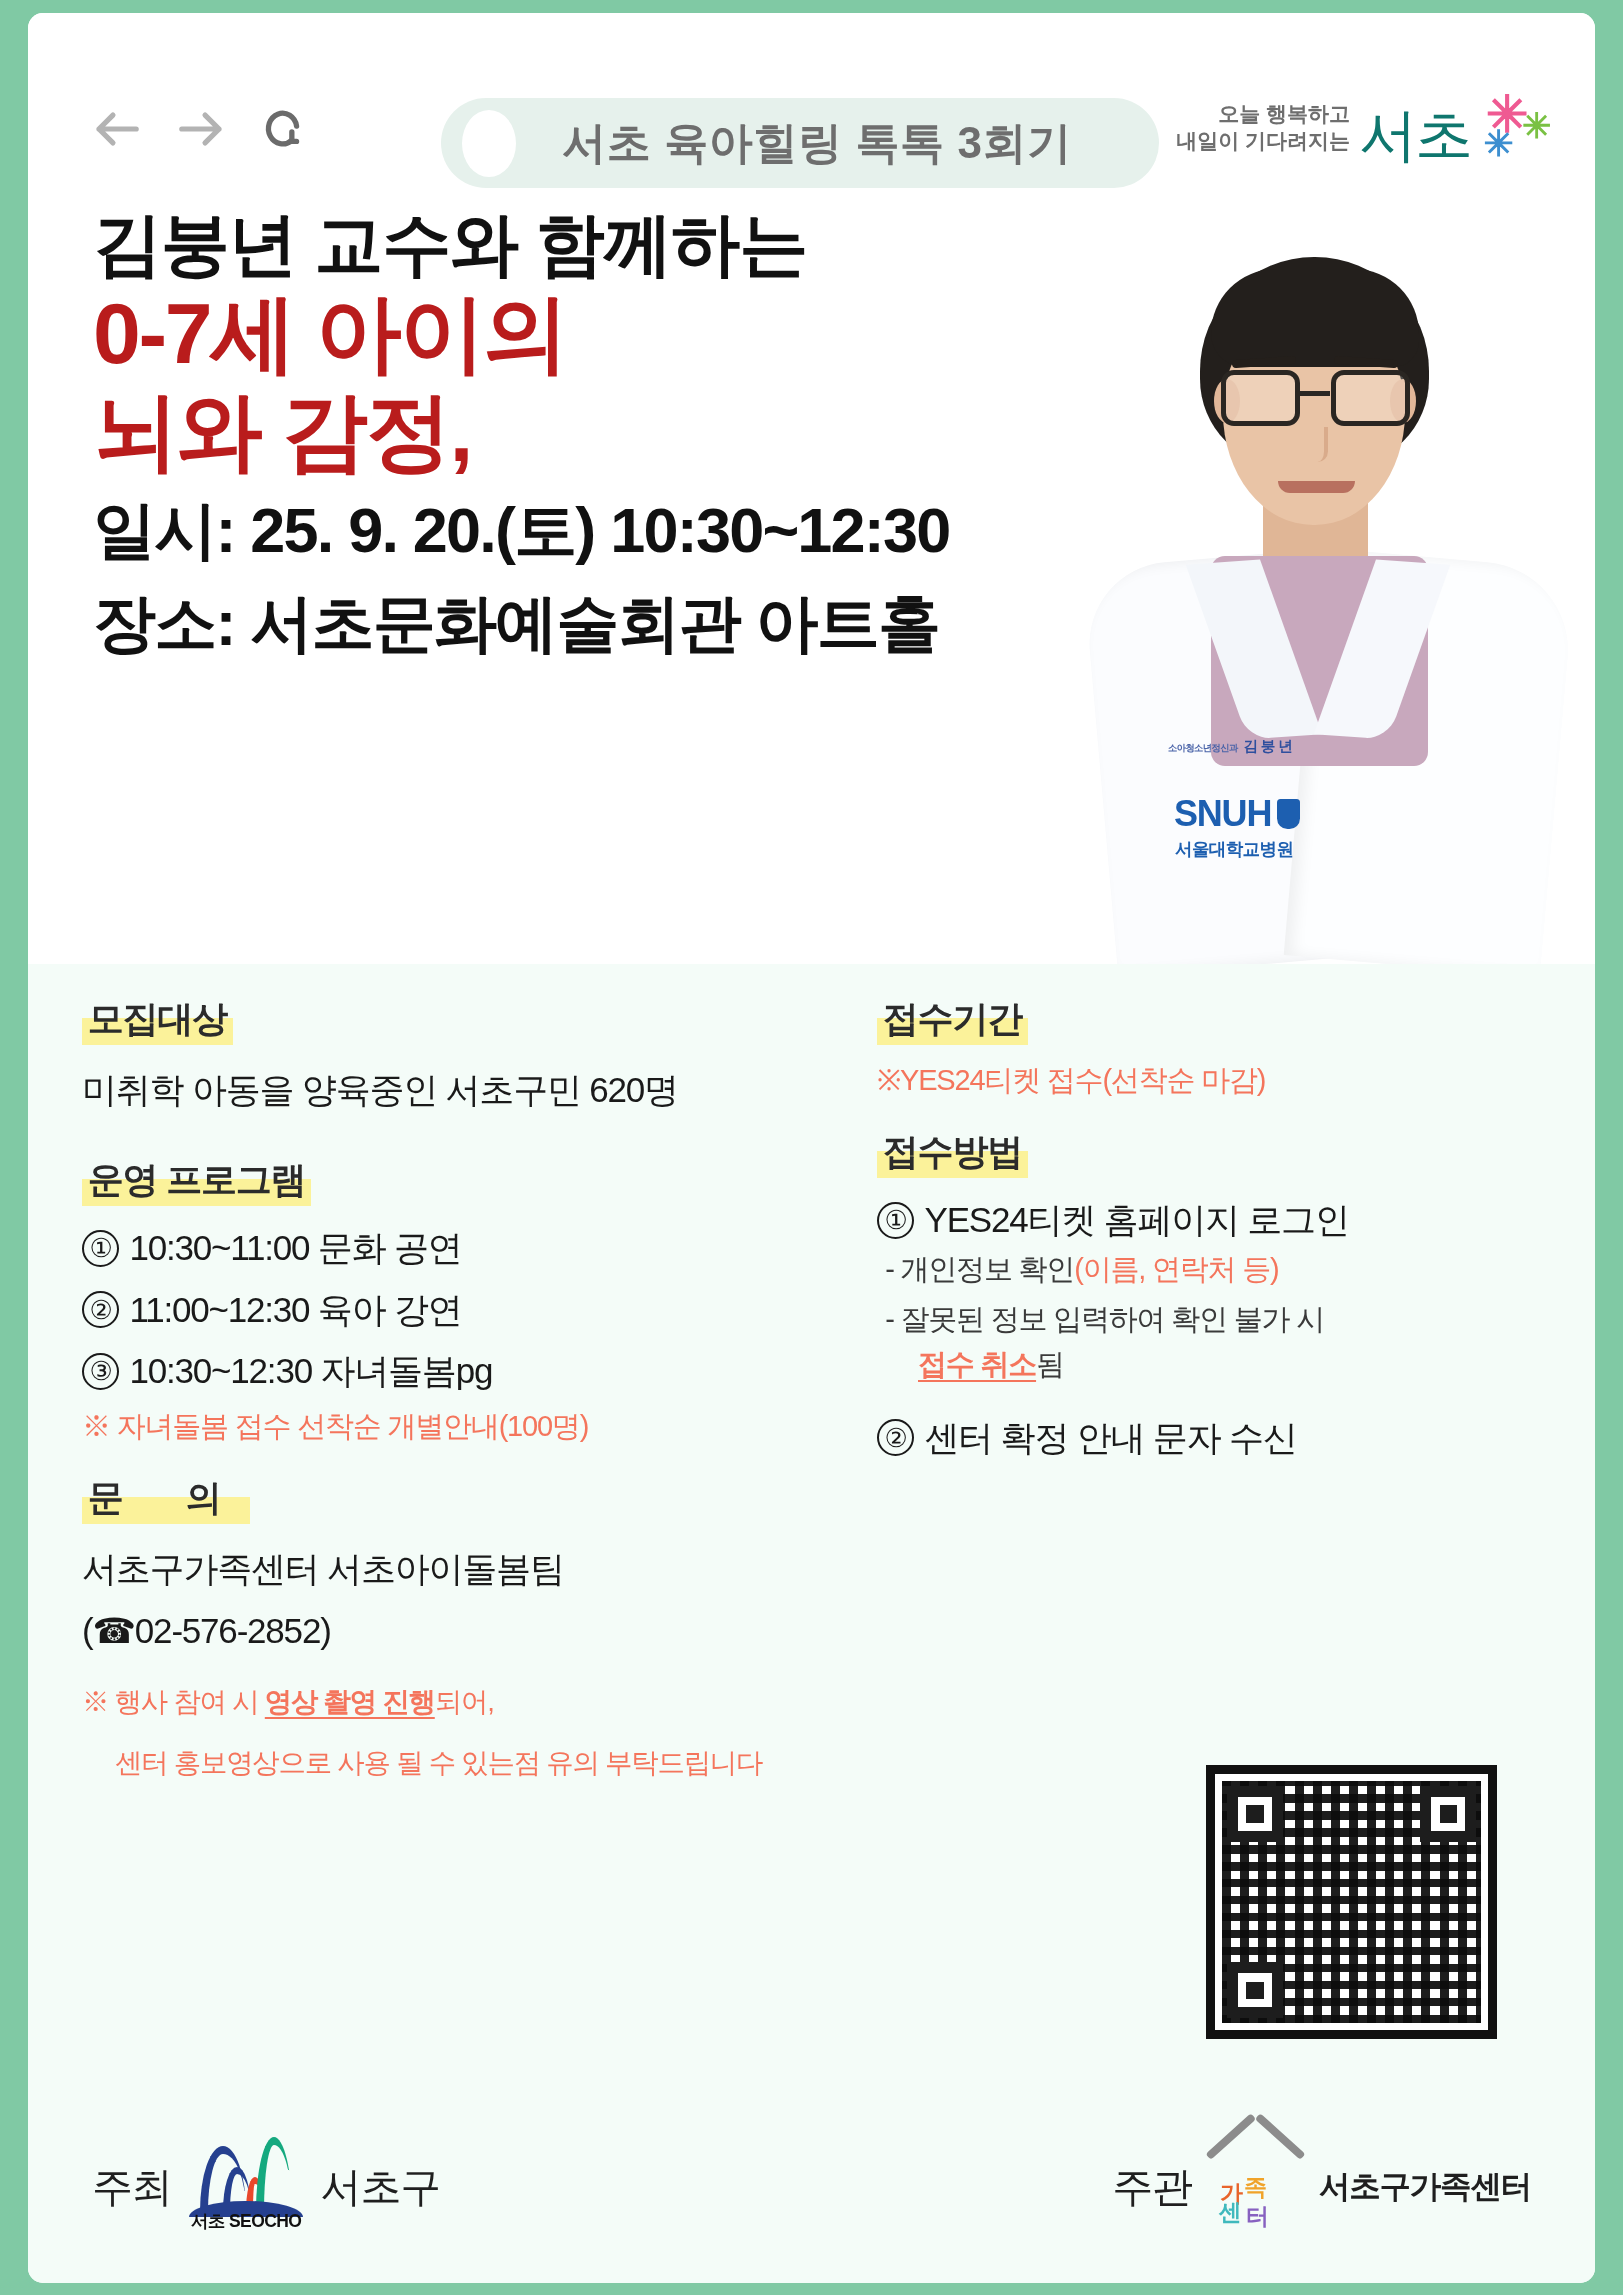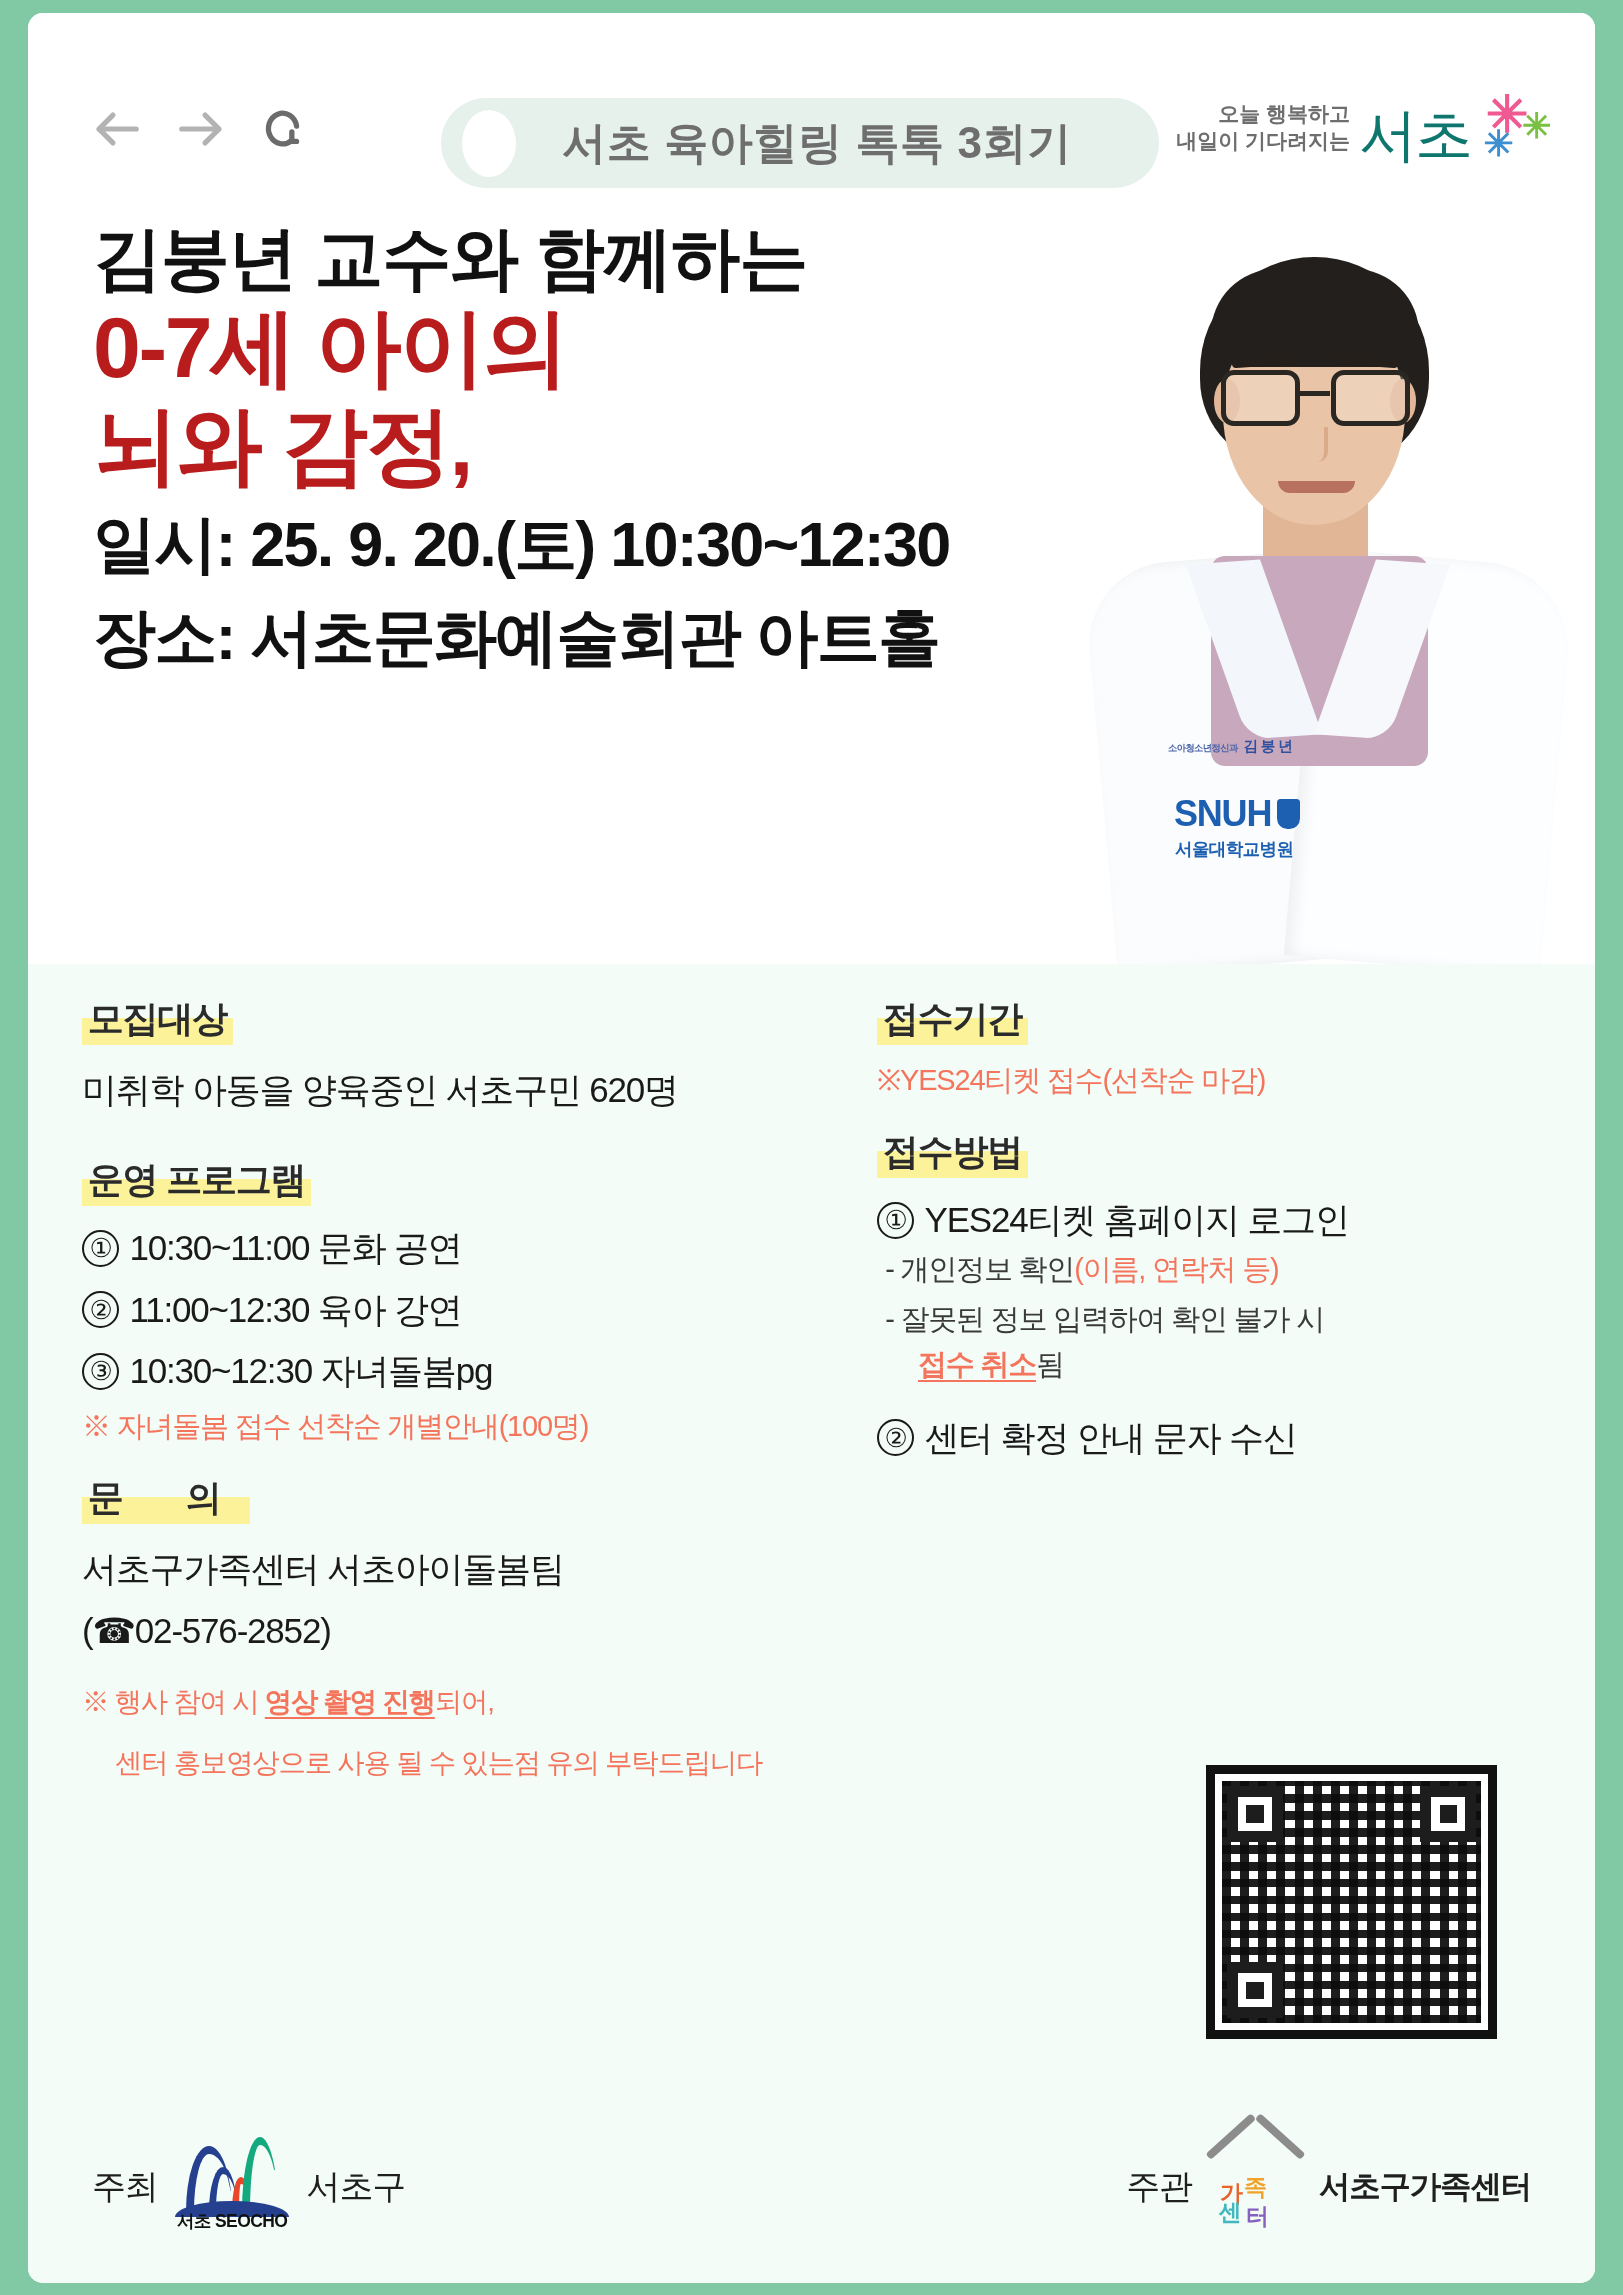--- a/index.html
+++ b/index.html
@@ -65,21 +65,21 @@
   .star.blue  { color: #3d8fd0; font-size: 36px; left: 3.5px;   top: 34px; }
   .divider {
     position: absolute; left: 63px; top: 221px;
     width: 1439px; height: 7px; background: #dcdcdc; border-radius: 3.5px;
   }
   
   .hero {
     position: relative; height: 776px;
     background: #ffffff; overflow: hidden;
   }
-  .hero-text { position: absolute; left: 65px; top: 30px; }
+  .hero-text { position: absolute; left: 65px; top: 16px; }
   .t-line1 {
     font-size: 69px; font-weight: bold; color: #111111;
     letter-spacing: -1.2px; line-height: 1.18;
   }
   .t-big {
     font-size: 86px; font-weight: bold; color: #b91c1c;
     letter-spacing: -2.3px; line-height: 1.13;
   }
   .t-meta {
     font-size: 63px; font-weight: bold; color: #111111;
@@ -258,21 +258,21 @@
   .qr-eye.bl { left: 4.7px;  bottom: 4.7px; }
   
   .footer {
     position: relative; height: 169px;
     background: #f4fcf8;
     display: flex; align-items: center;
     padding: 0 64px 23px 64px;
   }
   .f-left  { display: flex; align-items: center; gap: 17.5px; }
   .f-right { display: flex; align-items: center; gap: 15px; margin-left: auto; }
-  .f-label { font-size: 34px; color: #1f1f1f; letter-spacing: -1.2px; text-align: right; }
+  .f-label { font-size: 41px; color: #1f1f1f; letter-spacing: -1.2px; text-align: right; }
   .f-name  { font-size: 31.5px; color: #1f1f1f; letter-spacing: -1.2px; font-weight: bold; }
   
   .seocho-logo { position: relative; width: 114px; height: 88px; }
   .sl-arc { position: absolute; bottom: 20px; border-radius: 50% 50% 0 0 / 100% 100% 0 0; }
   .sl-arc.blue  { left: 10.5px;  width: 46px; height: 65px;
                   border: 8.2px solid #25408f; border-bottom: none; border-right: none; }
   .sl-arc.blue2 { left: 34px;  width: 28px; height: 44px;
                   border: 7.6px solid #25408f; border-bottom: none; border-right: none; }
   .sl-arc.red   { left: 57px;  width: 17.5px; height: 34px;
                   border: 7.6px solid #e8472b; border-bottom: none; border-right: none; }

